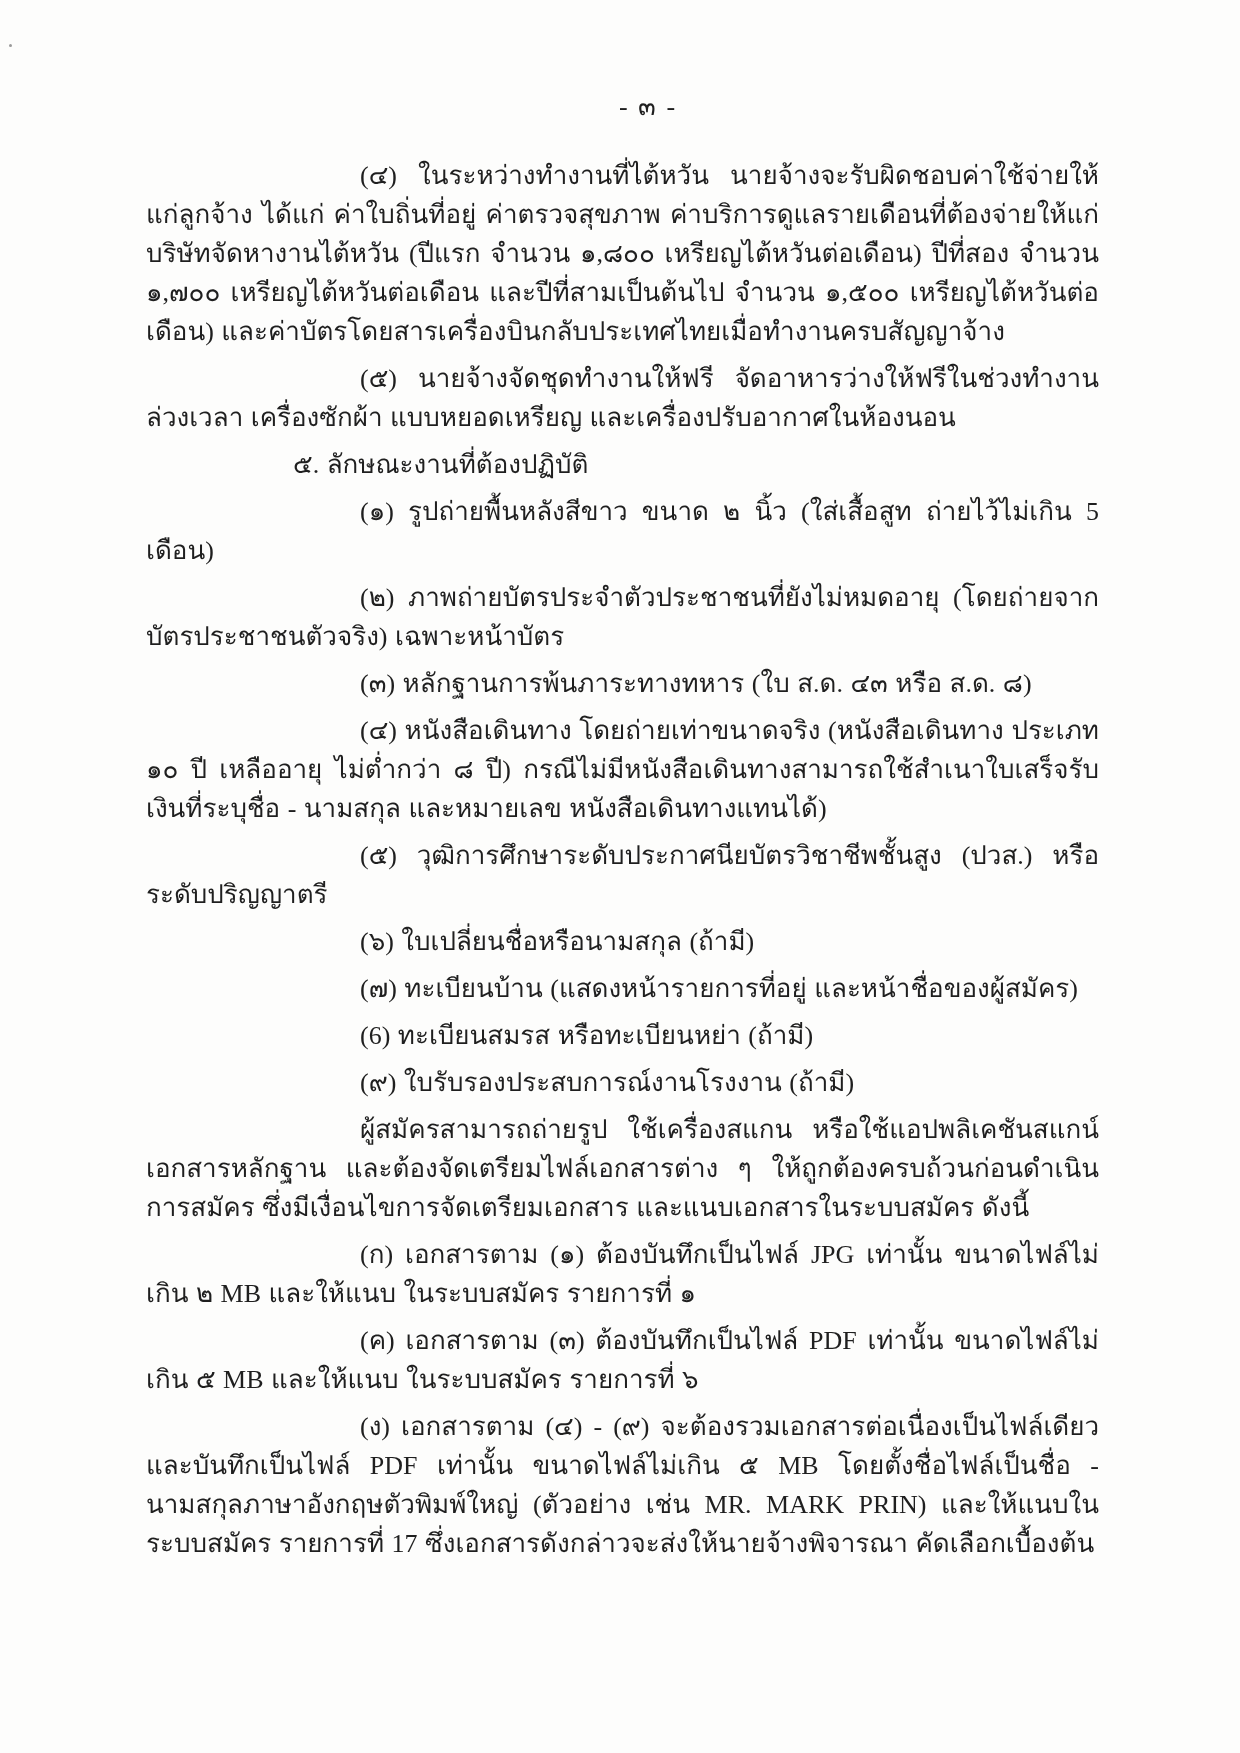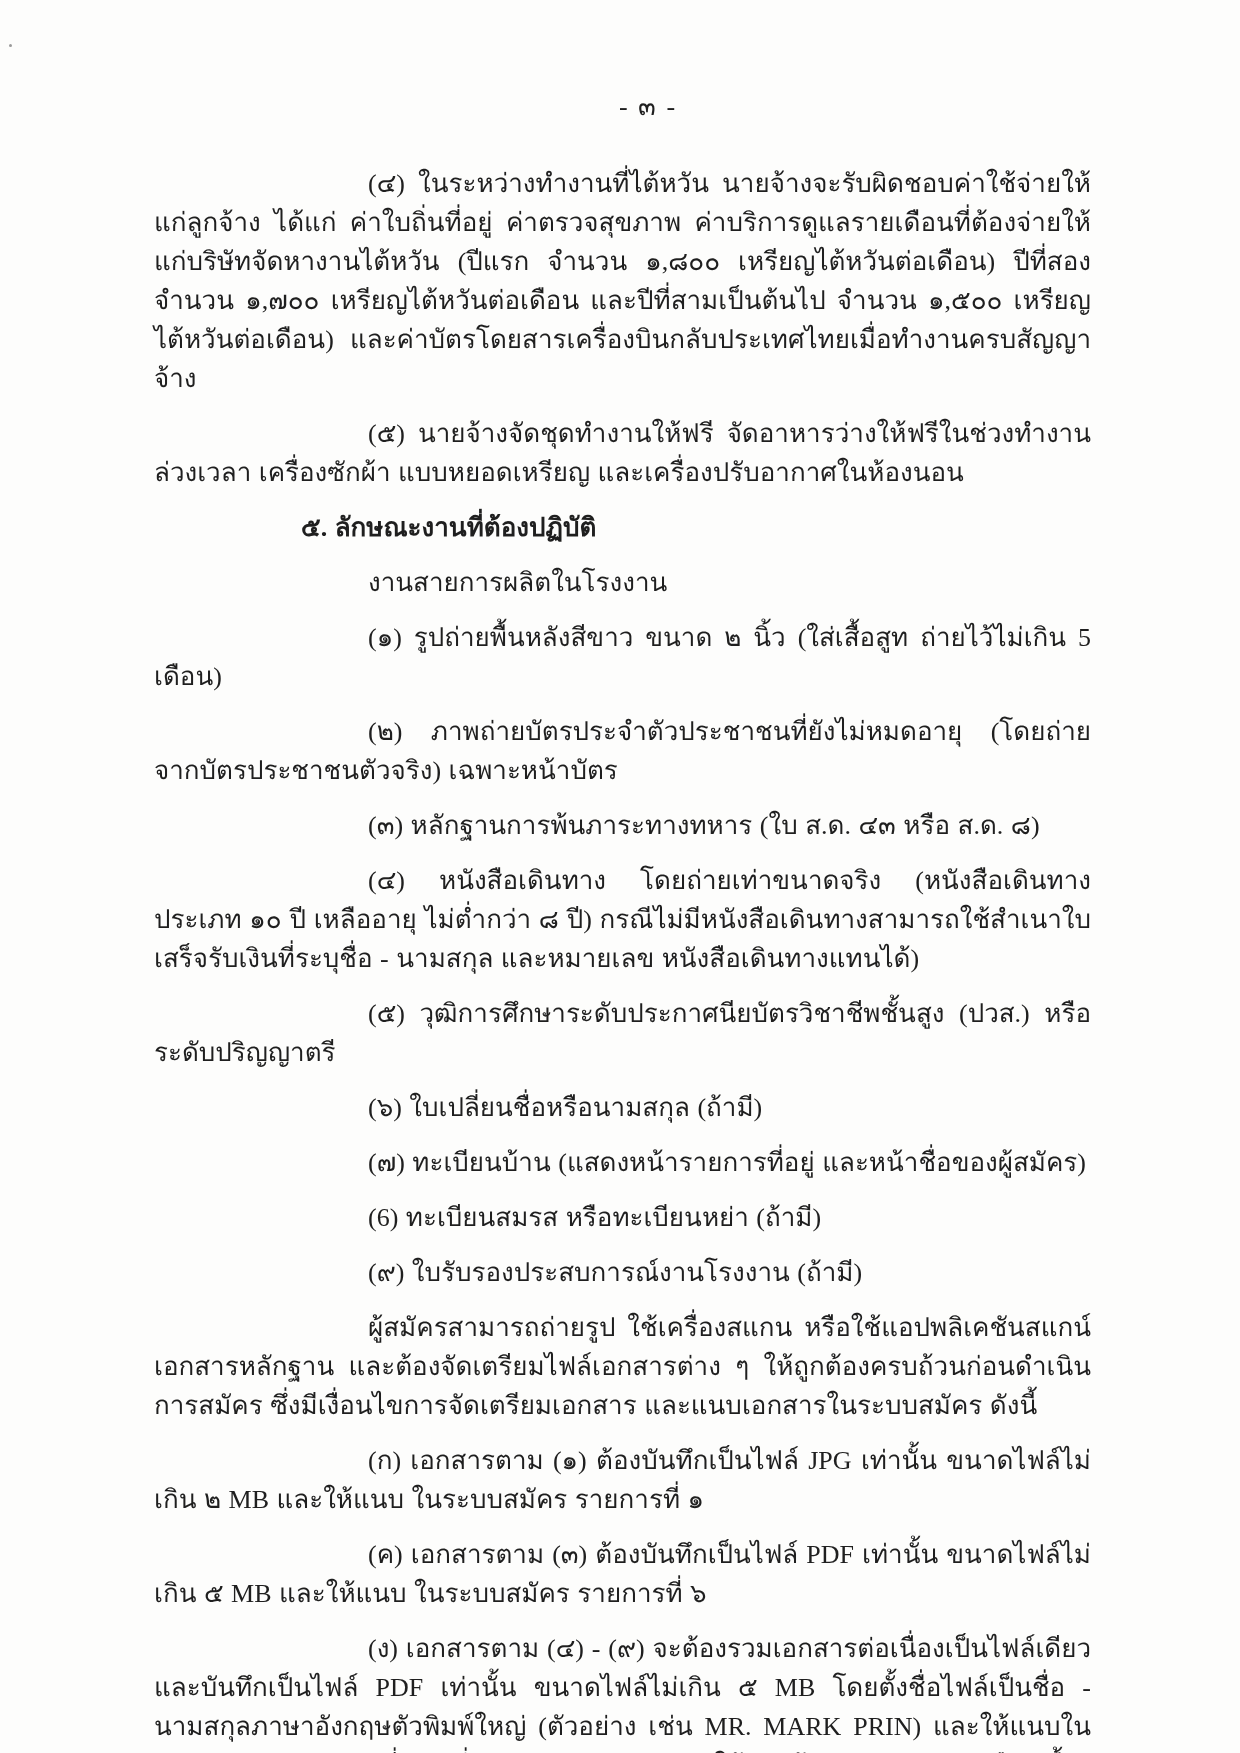--- a/index.html
+++ b/index.html
@@ -32,50 +32,49 @@
   .content {
     position: absolute;
     top: 148px;
     left: 138px;
     width: 969px;
     text-align: justify;
   }
   .block {
     font-size: 26px;
     line-height: 39px;
-    margin: 16px;
+    margin: 8px;
     word-spacing: 1px;
   }
   .block.paragraph {
     text-indent: 214px;
   }
   .block.heading {
     text-indent: 147px;
-    font-weight: 700;
+    font-weight: 400;
     margin-top: 8px;
     text-align: left;
   }
   .speck {
     position: absolute;
     background: #9a9a9a;
     border-radius: 50%;
   }
   .speck.s1 { left: 9px; top: 44px; width: 3px; height: 3px; }
 </style>
 </head>
 <body>
 
 <div class="page">
   <div class="speck s1"></div>
   <div class="page-number">- ๓ -</div>
   <div class="content">
       <div class="block paragraph">(๔) ในระหว่างทำงานที่ไต้หวัน นายจ้างจะรับผิดชอบค่าใช้จ่ายให้แก่ลูกจ้าง ได้แก่ ค่าใบถิ่นที่อยู่ ค่าตรวจสุขภาพ ค่าบริการดูแลรายเดือนที่ต้องจ่ายให้แก่บริษัทจัดหางานไต้หวัน (ปีแรก จำนวน ๑,๘๐๐ เหรียญไต้หวันต่อเดือน) ปีที่สอง จำนวน ๑,๗๐๐ เหรียญไต้หวันต่อเดือน และปีที่สามเป็นต้นไป จำนวน ๑,๕๐๐ เหรียญไต้หวันต่อเดือน) และค่าบัตรโดยสารเครื่องบินกลับประเทศไทยเมื่อทำงานครบสัญญาจ้าง</div>
       <div class="block paragraph">(๕) นายจ้างจัดชุดทำงานให้ฟรี จัดอาหารว่างให้ฟรีในช่วงทำงานล่วงเวลา เครื่องซักผ้า แบบหยอดเหรียญ และเครื่องปรับอากาศในห้องนอน</div>
       <div class="block heading">๕. ลักษณะงานที่ต้องปฏิบัติ</div>
-      <div class="block paragraph">งานสายการผลิตในโรงงาน</div>
       <div class="block paragraph">(๑) รูปถ่ายพื้นหลังสีขาว ขนาด ๒ นิ้ว (ใส่เสื้อสูท ถ่ายไว้ไม่เกิน 5 เดือน)</div>
       <div class="block paragraph">(๒) ภาพถ่ายบัตรประจำตัวประชาชนที่ยังไม่หมดอายุ (โดยถ่ายจากบัตรประชาชนตัวจริง) เฉพาะหน้าบัตร</div>
       <div class="block paragraph">(๓) หลักฐานการพ้นภาระทางทหาร (ใบ ส.ด. ๔๓ หรือ ส.ด. ๘)</div>
       <div class="block paragraph">(๔) หนังสือเดินทาง โดยถ่ายเท่าขนาดจริง (หนังสือเดินทาง ประเภท ๑๐ ปี เหลืออายุ ไม่ต่ำกว่า ๘ ปี) กรณีไม่มีหนังสือเดินทางสามารถใช้สำเนาใบเสร็จรับเงินที่ระบุชื่อ - นามสกุล และหมายเลข หนังสือเดินทางแทนได้)</div>
       <div class="block paragraph">(๕) วุฒิการศึกษาระดับประกาศนียบัตรวิชาชีพชั้นสูง (ปวส.) หรือระดับปริญญาตรี</div>
       <div class="block paragraph">(๖) ใบเปลี่ยนชื่อหรือนามสกุล (ถ้ามี)</div>
       <div class="block paragraph">(๗) ทะเบียนบ้าน (แสดงหน้ารายการที่อยู่ และหน้าชื่อของผู้สมัคร)</div>
       <div class="block paragraph">(6) ทะเบียนสมรส หรือทะเบียนหย่า (ถ้ามี)</div>
       <div class="block paragraph">(๙) ใบรับรองประสบการณ์งานโรงงาน (ถ้ามี)</div>
       <div class="block paragraph">ผู้สมัครสามารถถ่ายรูป ใช้เครื่องสแกน หรือใช้แอปพลิเคชันสแกน์เอกสารหลักฐาน และต้องจัดเตรียมไฟล์เอกสารต่าง ๆ ให้ถูกต้องครบถ้วนก่อนดำเนินการสมัคร ซึ่งมีเงื่อนไขการจัดเตรียมเอกสาร และแนบเอกสารในระบบสมัคร ดังนี้</div>

